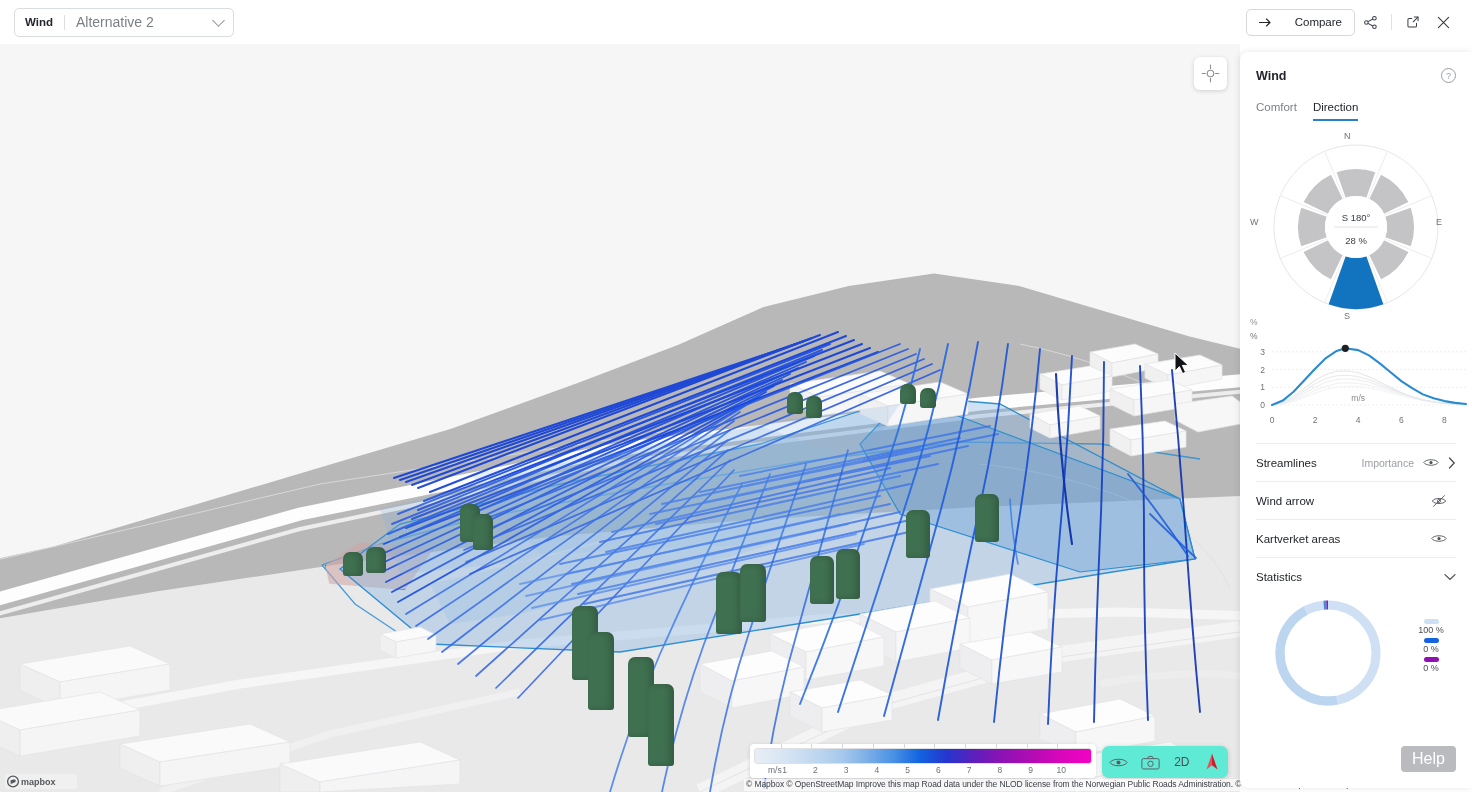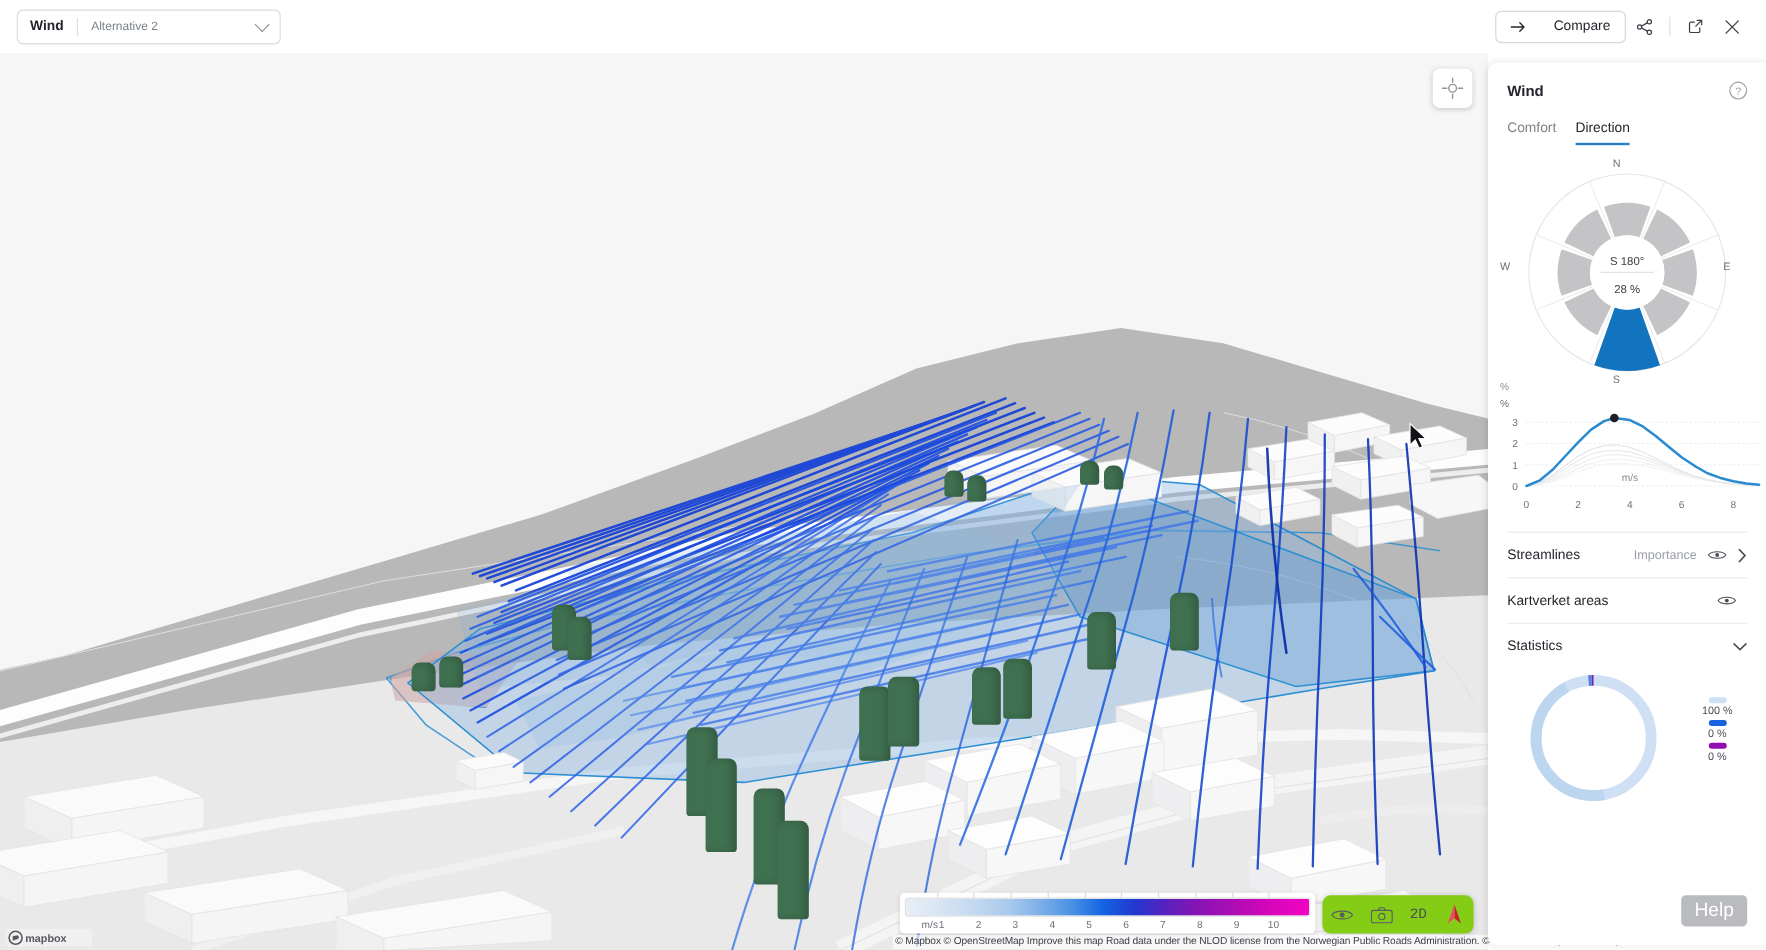--- a/index.html
+++ b/index.html
@@ -18,21 +18,21 @@
     background:#ffffff; display:flex; align-items:center;
     padding:0 14px; z-index:40;
   }
   .alt-select {
     display:flex; align-items:center; width:220px; height:29px;
     border:1px solid #d9dce1; border-radius:5px; background:#fff;
     padding:0 10px; font-size:11.5px;
   }
   .alt-select .lbl { font-weight:bold; color:#23262c; font-size:11.5px; }
   .alt-select .sep { width:1px; height:15px; background:#dcdee2; margin:0 11px; }
-  .alt-select .val { color:#7b8088; font-size:10px; flex:1; }
+  .alt-select .val { color:#7b8088; font-size:14px; flex:1; }
   .chev { width:9px; height:9px; border-right:1.4px solid #8d9299; border-bottom:1.4px solid #8d9299;
           transform:rotate(45deg); margin-top:-4px; }
   .topbar-right { margin-left:auto; display:flex; align-items:center; gap:0; }
   .compare-btn {
     display:flex; align-items:center; gap:23px; height:27px; padding:0 12px;
     border:1px solid #d5d8dd; border-radius:5px; background:#fff;
     font-size:11.5px; color:#23262c; cursor:pointer;
   }
   .icon-btn {
     width:30px; height:30px; display:flex; align-items:center; justify-content:center;
@@ -72,22 +72,22 @@
   .cursor-arrow { position:absolute; left:1173px; top:308px; z-index:25; }
 
   
   .locate-btn {
     position:absolute; left:1194px; top:57px; width:33px; height:33px;
     background:#fff; border-radius:6px; box-shadow:0 1px 4px rgba(0,0,0,.16);
     display:flex; align-items:center; justify-content:center; z-index:30; cursor:pointer;
   }
   .map-toolbar {
     position:absolute; left:1102px; top:746px; width:126px; height:32px;
-    background:#84cc16; border-radius:7px; box-shadow:0 1px 5px rgba(0,0,0,.18);
-    display:flex; align-items:center; justify-content:space-around; z-index:30;font-family:Liberation Mono, monospace;
+    background:#5eead4; border-radius:7px; box-shadow:0 1px 5px rgba(0,0,0,.18);
+    display:flex; align-items:center; justify-content:space-around; z-index:30;
   }
   .map-toolbar .mt { display:flex; align-items:center; justify-content:center; cursor:pointer;
                      font-size:12px; color:#4a4e55; }
 
   
   .scale-wrap {
     position:absolute; left:750px; top:744px; width:346px; height:34px;
     background:#fff; border-radius:4px; box-shadow:0 1px 4px rgba(0,0,0,.14);
     z-index:30; padding:4px 4px 0 4px;
   }
@@ -588,20 +588,30 @@
             <circle cx="11" cy="7" r="2.2" fill="#4a4e55"></circle>
           </svg>
       </span>
       <span class="rchev">
         <svg width="8" height="12" viewBox="0 0 8 12">
             <path d="M1.5 1 L6.2 6 L1.5 11" fill="none" stroke="#4a4e55" stroke-width="1.3" stroke-linecap="round"></path>
           </svg>
       </span>
     </div>
 
+    <div class="row">
+      <span class="rlabel">Wind arrow</span>
+      <span class="ricon" style="margin-left:auto; margin-right:9px;">
+        <svg width="16" height="14" viewBox="0 0 22 18">
+          <path d="M1.8 9 C4.6 4.4, 17.4 4.4, 20.2 9 C17.4 13.6, 4.6 13.6, 1.8 9 Z" fill="none" stroke="#4a4e55" stroke-width="1.2"></path>
+          <circle cx="11" cy="9" r="2.1" fill="none" stroke="#4a4e55" stroke-width="1.1"></circle>
+          <path d="M3.4 16.4 L18.6 1.6" stroke="#4a4e55" stroke-width="1.2" stroke-linecap="round"></path>
+        </svg>
+      </span>
+    </div>
 
     <div class="row">
       <span class="rlabel">Kartverket areas</span>
       <span class="ricon" style="margin-left:auto; margin-right:9px;">
         <svg width="16" height="11" viewBox="0 0 22 14">
             <path d="M1 7 C4 2, 18 2, 21 7 C18 12, 4 12, 1 7 Z" fill="none" stroke="#4a4e55" stroke-width="1.2"></path>
             <circle cx="11" cy="7" r="2.2" fill="#4a4e55"></circle>
           </svg>
       </span>
     </div>

